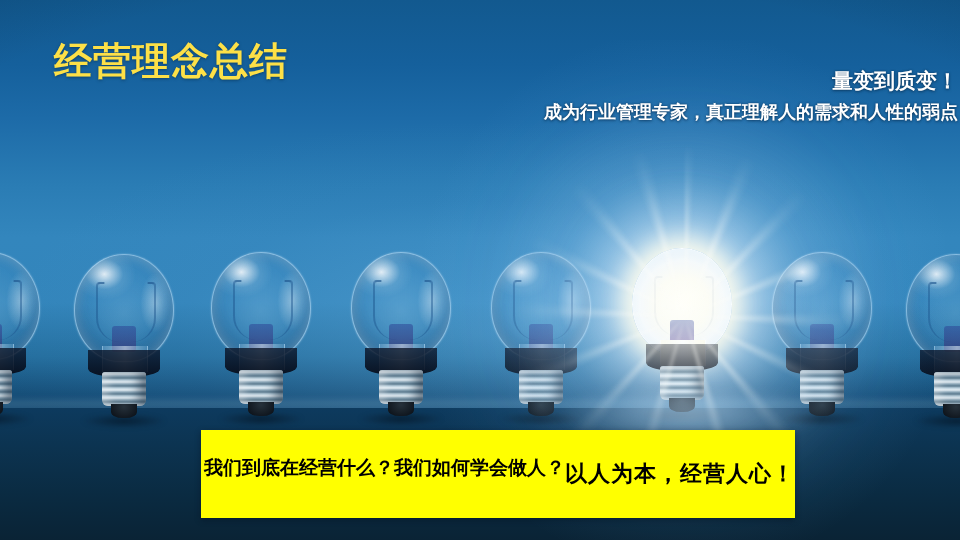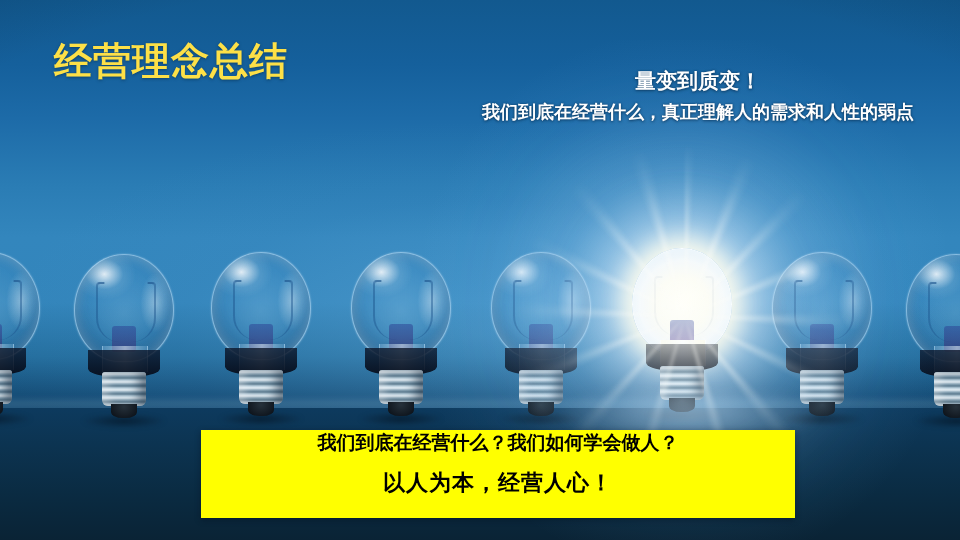--- a/index.html
+++ b/index.html
@@ -247,38 +247,39 @@
     top: 70px;
     width: 520px;
     text-align: center;
   }
   .headline-block .hl {
     color: #ffffff;
     font-weight: bold;
     white-space: nowrap;
     text-shadow: 0 1px 3px rgba(8,45,80,0.7), 0 0 2px rgba(8,45,80,0.6);
     line-height: 1.0;
+    text-align: right;
   }
   .hl-1 { font-size: 21px; margin-bottom: 12px; }
   .hl-2 { font-size: 18px; margin-bottom: 11px; }
   .hl-3 { font-size: 18px; }
 
   
   .callout {
     position: absolute;
     left: 201px;
     top: 430px;
     width: 594px;
     height: 88px;
     background: #ffff00;
     box-shadow: 0 2px 6px rgba(2,16,30,0.45);
     display: flex;
-    flex-direction: column;
+    flex-direction: row;
     align-items: center;
-    justify-content: flex-start;
+    justify-content: flex-end;
   }
   .callout .c-line-1 {
     font-size: 19px;
     font-weight: bold;
     color: #000000;
     white-space: nowrap;
     margin-bottom: 12px;
   }
   .callout .c-line-2 {
     font-size: 22px;
@@ -382,21 +383,21 @@
     </div>
 
   <div class="halo"></div>
   <div class="rays"></div>
   <div class="lit-floor-glow"></div>
 
   <div class="slide-title">经营理念总结</div>
 
   <div class="headline-block">
     <div class="hl hl-1">量变到质变！</div>
-    <div class="hl hl-3">我们到底在经营什么，真正理解人的需求和人性的弱点</div>
+    <div class="hl hl-3">成为行业管理专家，真正理解人的需求和人性的弱点</div>
   </div>
 
   <div class="callout">
     <div class="c-line-1">我们到底在经营什么？我们如何学会做人？</div>
     <div class="c-line-2">以人为本，经营人心！</div>
   </div>
 
 </div>
 
 </body></html>

